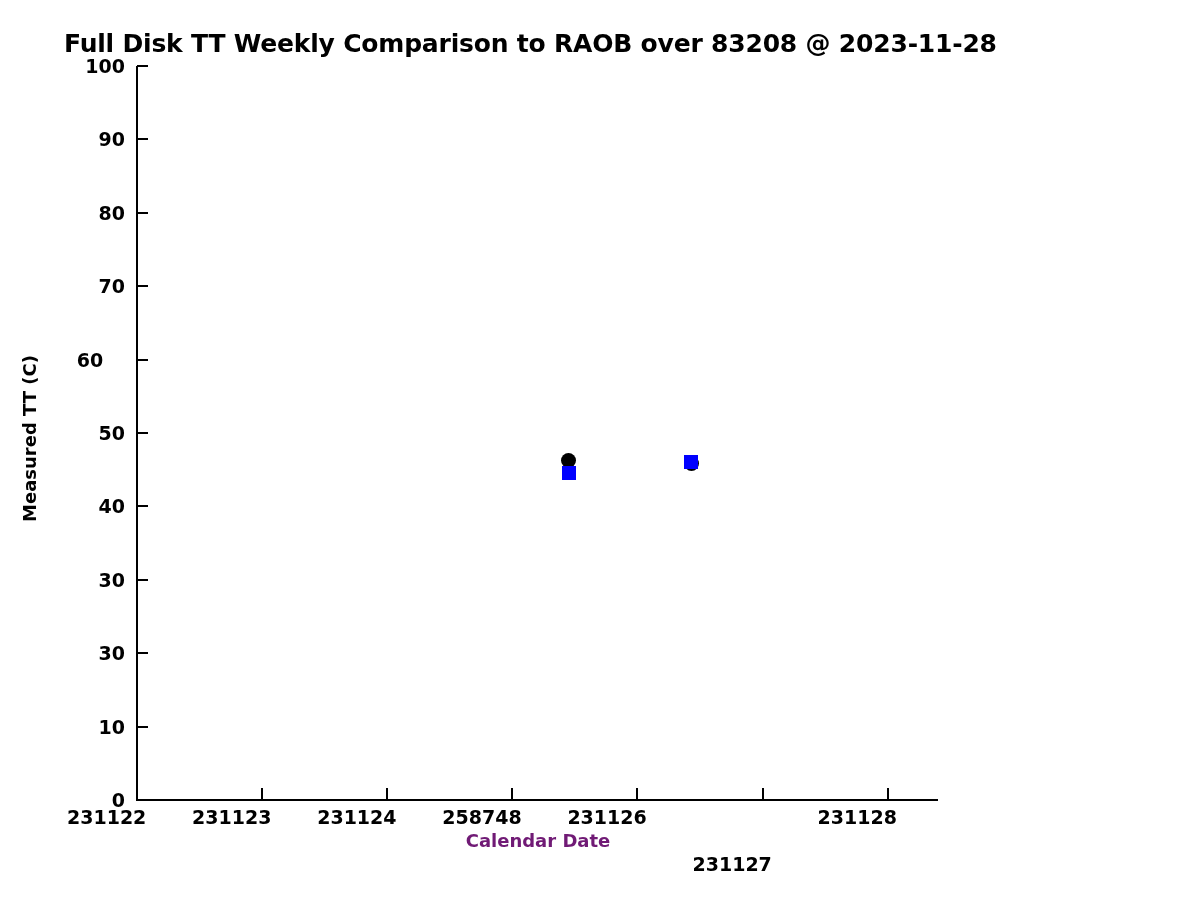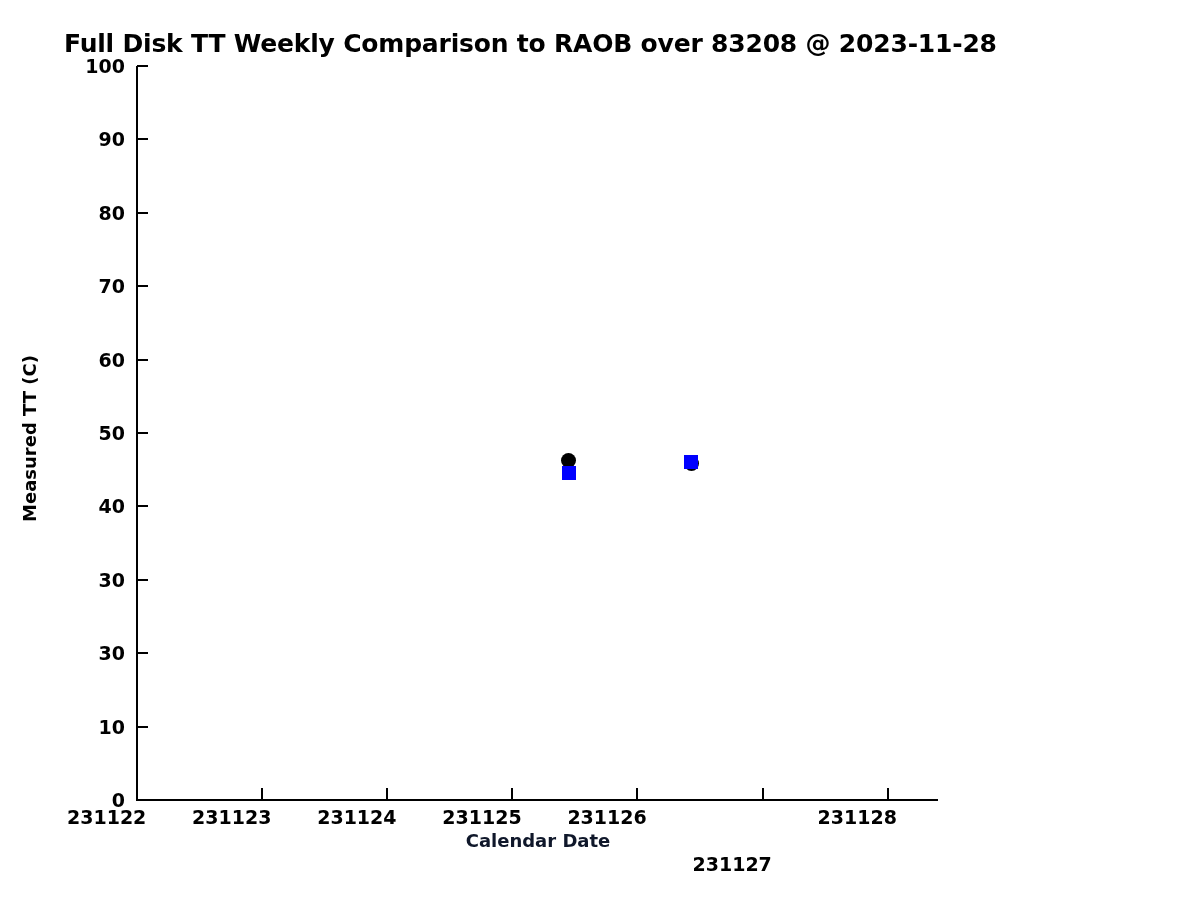--- a/index.html
+++ b/index.html
@@ -96,21 +96,21 @@
   }
 
   #xaxis-title {
     position: absolute;
     left: 0;
     top: 830px;
     width: 1076px;
     text-align: center;
     font-size: 18px;
     font-weight: bold;
-    color: #0f172a;
+    color: #701a75;
     font-family: "DejaVu Sans", sans-serif;
   }
 
   #yaxis-title {
     position: absolute;
     left: -121px;
     top: 428px;
     width: 300px;
     text-align: center;
     font-size: 18px;
@@ -196,39 +196,39 @@
       <div class="ytick-label" style="left: 55px; top: 715.6px;">10</div>
       <div class="tick-y" style="top: 652.2px;"></div>
       <div class="ytick-label" style="left: 55px; top: 642.2px;">30</div>
       <div class="tick-y" style="top: 578.8px;"></div>
       <div class="ytick-label" style="left: 55px; top: 568.8px;">30</div>
       <div class="tick-y" style="top: 505.4px;"></div>
       <div class="ytick-label" style="left: 55px; top: 495.4px; text-align: right;">40</div>
       <div class="tick-y" style="top: 432px;"></div>
       <div class="ytick-label" style="left: 55px; top: 422px;">50</div>
       <div class="tick-y" style="top: 358.6px;"></div>
-      <div class="ytick-label" style="left: 55px; top: 348.6px;">60</div>
+      <div class="ytick-label" style="left: 55px; top: 348.6px; text-align: center;">60</div>
       <div class="tick-y" style="top: 285.2px;"></div>
       <div class="ytick-label" style="left: 55px; top: 275.2px;">70</div>
       <div class="tick-y" style="top: 211.8px;"></div>
       <div class="ytick-label" style="left: 55px; top: 201.8px;">80</div>
       <div class="tick-y" style="top: 138.4px;"></div>
       <div class="ytick-label" style="left: 55px; top: 128.4px;">90</div>
       <div class="tick-y" style="top: 65px;"></div>
       <div class="ytick-label" style="left: 55px; top: 55px;">100</div>
     </div>
   <div id="ticks-x">
       <div class="tick-x" style="left: 136px;"></div>
       <div class="xtick-label" style="left: 67px; top: 806px;">231122</div>
       <div class="tick-x" style="left: 261.1px;"></div>
       <div class="xtick-label" style="left: 192.1px; top: 806px;">231123</div>
       <div class="tick-x" style="left: 386.2px;"></div>
       <div class="xtick-label" style="left: 317.2px; top: 806px;">231124</div>
       <div class="tick-x" style="left: 511.3px;"></div>
-      <div class="xtick-label" style="left: 442.3px; top: 806px;">231125</div>
+      <div class="xtick-label" style="left: 442.3px; top: 806px;">258748</div>
       <div class="tick-x" style="left: 636.4px;"></div>
       <div class="xtick-label" style="left: 567.4px; top: 806px;">231126</div>
       <div class="tick-x" style="left: 761.5px;"></div>
       <div class="xtick-label" style="left: 692.5px; top: 806px; margin-top: 47px;">231127</div>
       <div class="tick-x" style="left: 886.6px;"></div>
       <div class="xtick-label" style="left: 817.6px; top: 806px;">231128</div>
     </div>
 
   <div id="plot-area">
     <div id="data-markers">

